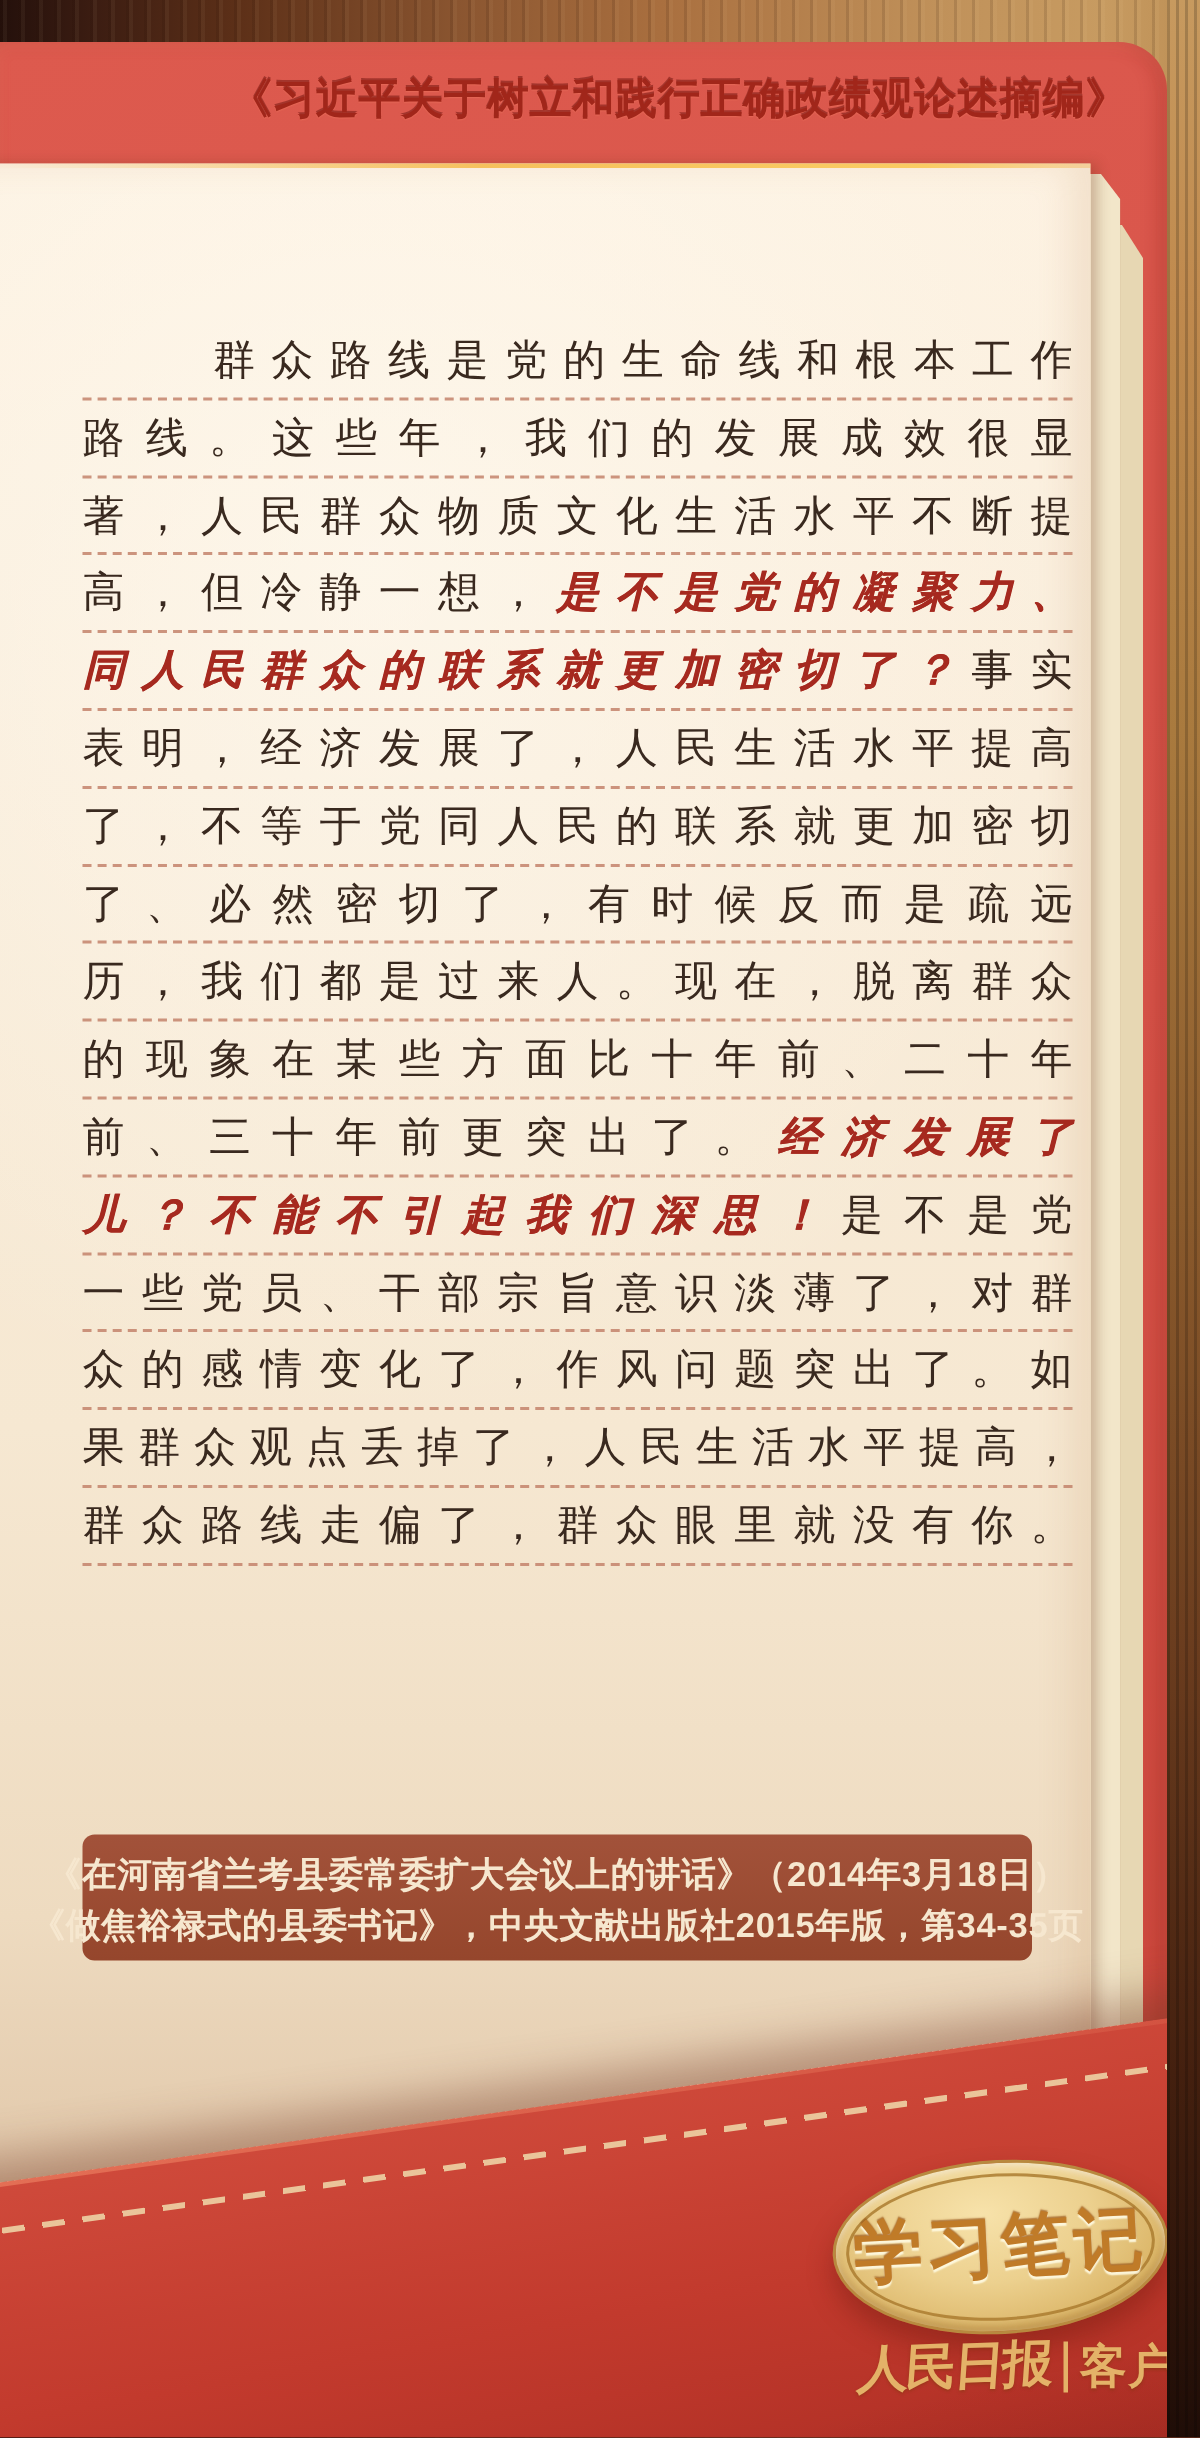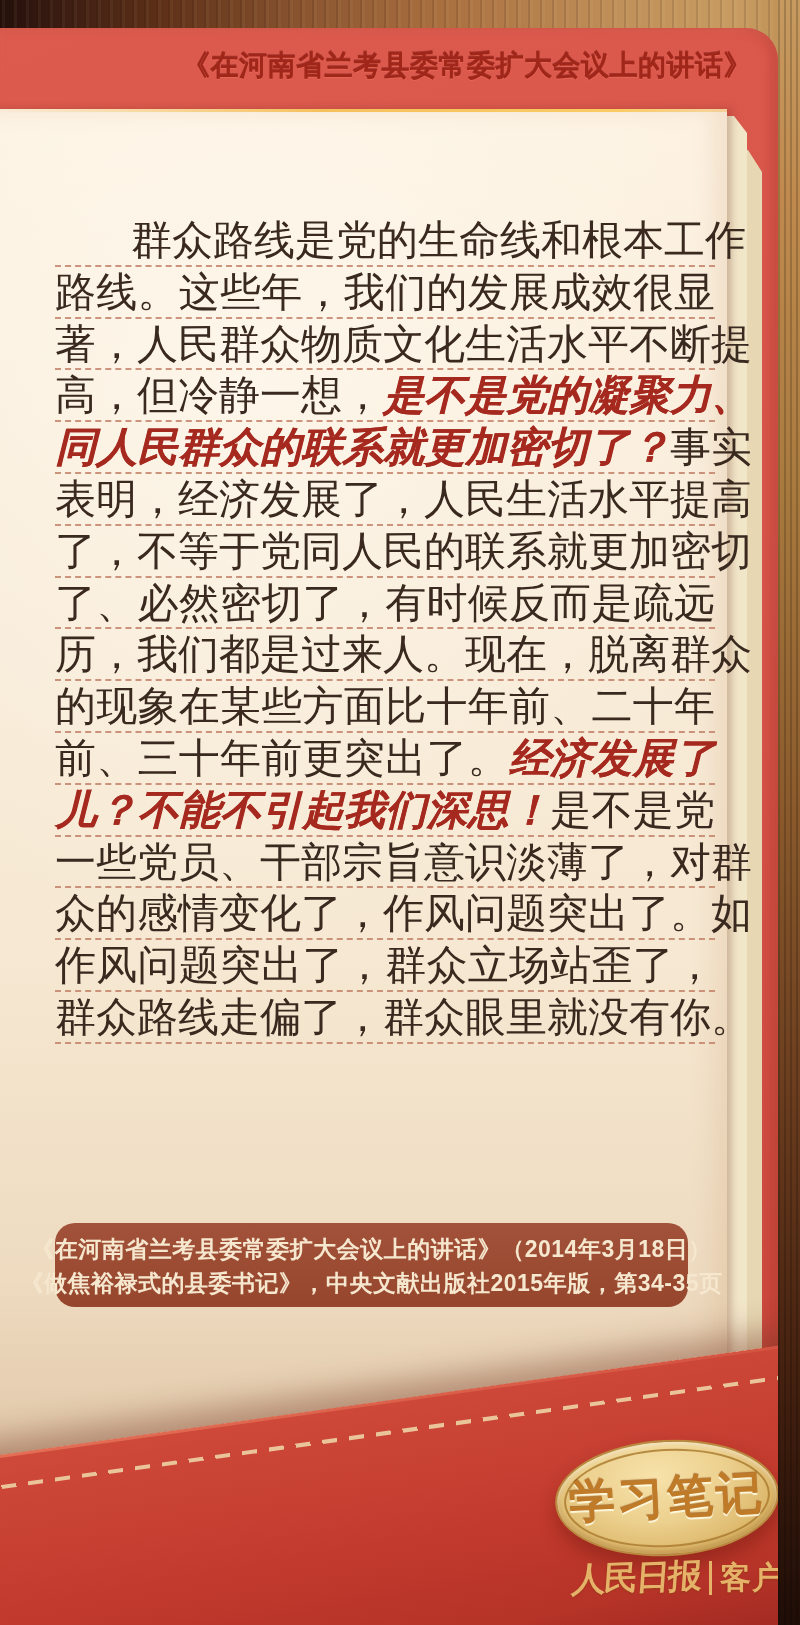--- a/index.html
+++ b/index.html
@@ -45,31 +45,31 @@
     box-shadow:4px 0 8px rgba(110,50,25,.30), inset -14px 0 22px rgba(190,140,95,.16);
   }
   .paper::before{ 
     content:"";position:absolute;left:0;top:0;width:100%;height:3px;
     background:linear-gradient(90deg, rgba(240,170,60,0) 0%, rgba(245,185,70,.85) 45%, rgba(250,202,92,.95) 85%, rgba(240,170,60,.35) 100%);
   }
   
   .text-area{position:absolute;left:55px;top:215px;width:660px;z-index:20;}
   .row{
     box-sizing:border-box;height:51.8px;line-height:50px;
-    font-size:41px;color:#39291f;
+    font-size:28px;color:#39291f;
     border-bottom:2px dashed rgba(195,131,107,.85);
     text-align:justify;text-align-last:justify;text-justify:inter-ideograph;
     white-space:nowrap;overflow:visible;
   }
   .row .indent{display:inline-block;width:76px;}
   .row .em{color:#a6291f;font-weight:bold;text-shadow:.4px 0 0 #a6291f;font-style:italic;}
   
   .citation{
     position:absolute;left:55px;top:1223px;width:633px;height:82px;z-index:21;
-    border-radius:20px;background:linear-gradient(180deg,#a2523a 0%,#95462c 100%);
+    border-radius:8px;background:linear-gradient(180deg,#a2523a 0%,#95462c 100%);
     display:flex;flex-direction:column;justify-content:center;align-items:center;
     padding-top:2px;
   }
   .cit-line{
     font-family:"Liberation Sans",sans-serif;font-weight:bold;font-size:23px;line-height:34px;
     color:#f6e7cf;letter-spacing:.5px;white-space:nowrap;
   }
   
   .leather{
     position:absolute;left:-60px;top:1455px;width:1000px;height:420px;z-index:40;
@@ -129,21 +129,21 @@
     font-family:"Liberation Sans",sans-serif;font-weight:900;font-size:31px;
     color:#e4b268;letter-spacing:1px;text-shadow:0 1px 2px rgba(120,60,10,.45);
   }
 </style>
 </head>
 <body>
 
 <div class="stage">
 
   <div class="red-card">
-    <div class="card-title">《在河南省兰考县委常委扩大会议上的讲话》</div>
+    <div class="card-title">《习近平关于树立和践行正确政绩观论述摘编》</div>
   </div>
 
   <div class="sheet sheet-3"></div>
   <div class="sheet sheet-2"></div>
 
   <div class="paper"></div>
 
   <div class="text-area" id="text-area">
       <div class="row"><span class="indent"></span><span class="normal">群众路线是党的生命线和根本工作</span></div>
       <div class="row"><span class="normal">路线。这些年，我们的发展成效很显</span></div>
@@ -152,21 +152,21 @@
       <div class="row"><span class="em">同人民群众的联系就更加密切了？</span><span class="normal">事实</span></div>
       <div class="row"><span class="normal">表明，经济发展了，人民生活水平提高</span></div>
       <div class="row"><span class="normal">了，不等于党同人民的联系就更加密切</span></div>
       <div class="row"><span class="normal">了、必然密切了，有时候反而是疏远</span></div>
       <div class="row"><span class="normal">历，我们都是过来人。现在，脱离群众</span></div>
       <div class="row"><span class="normal">的现象在某些方面比十年前、二十年</span></div>
       <div class="row"><span class="normal">前、三十年前更突出了。</span><span class="em">经济发展了</span></div>
       <div class="row"><span class="em">儿？不能不引起我们深思！</span><span class="normal">是不是党</span></div>
       <div class="row"><span class="normal">一些党员、干部宗旨意识淡薄了，对群</span></div>
       <div class="row"><span class="normal">众的感情变化了，作风问题突出了。如</span></div>
-      <div class="row"><span class="normal">作风问题突出了，群众立场站歪了，</span></div>
+      <div class="row"><span class="normal">果群众观点丢掉了，人民生活水平提高，</span></div>
       <div class="row"><span class="normal">群众路线走偏了，群众眼里就没有你。</span></div>
     </div>
 
   <div class="citation">
     <div class="cit-line">《在河南省兰考县委常委扩大会议上的讲话》（2014年3月18日）</div>
     <div class="cit-line">《做焦裕禄式的县委书记》，中央文献出版社2015年版，第34-35页</div>
   </div>
 
   <div class="leather">
     <div class="stitch"></div>

